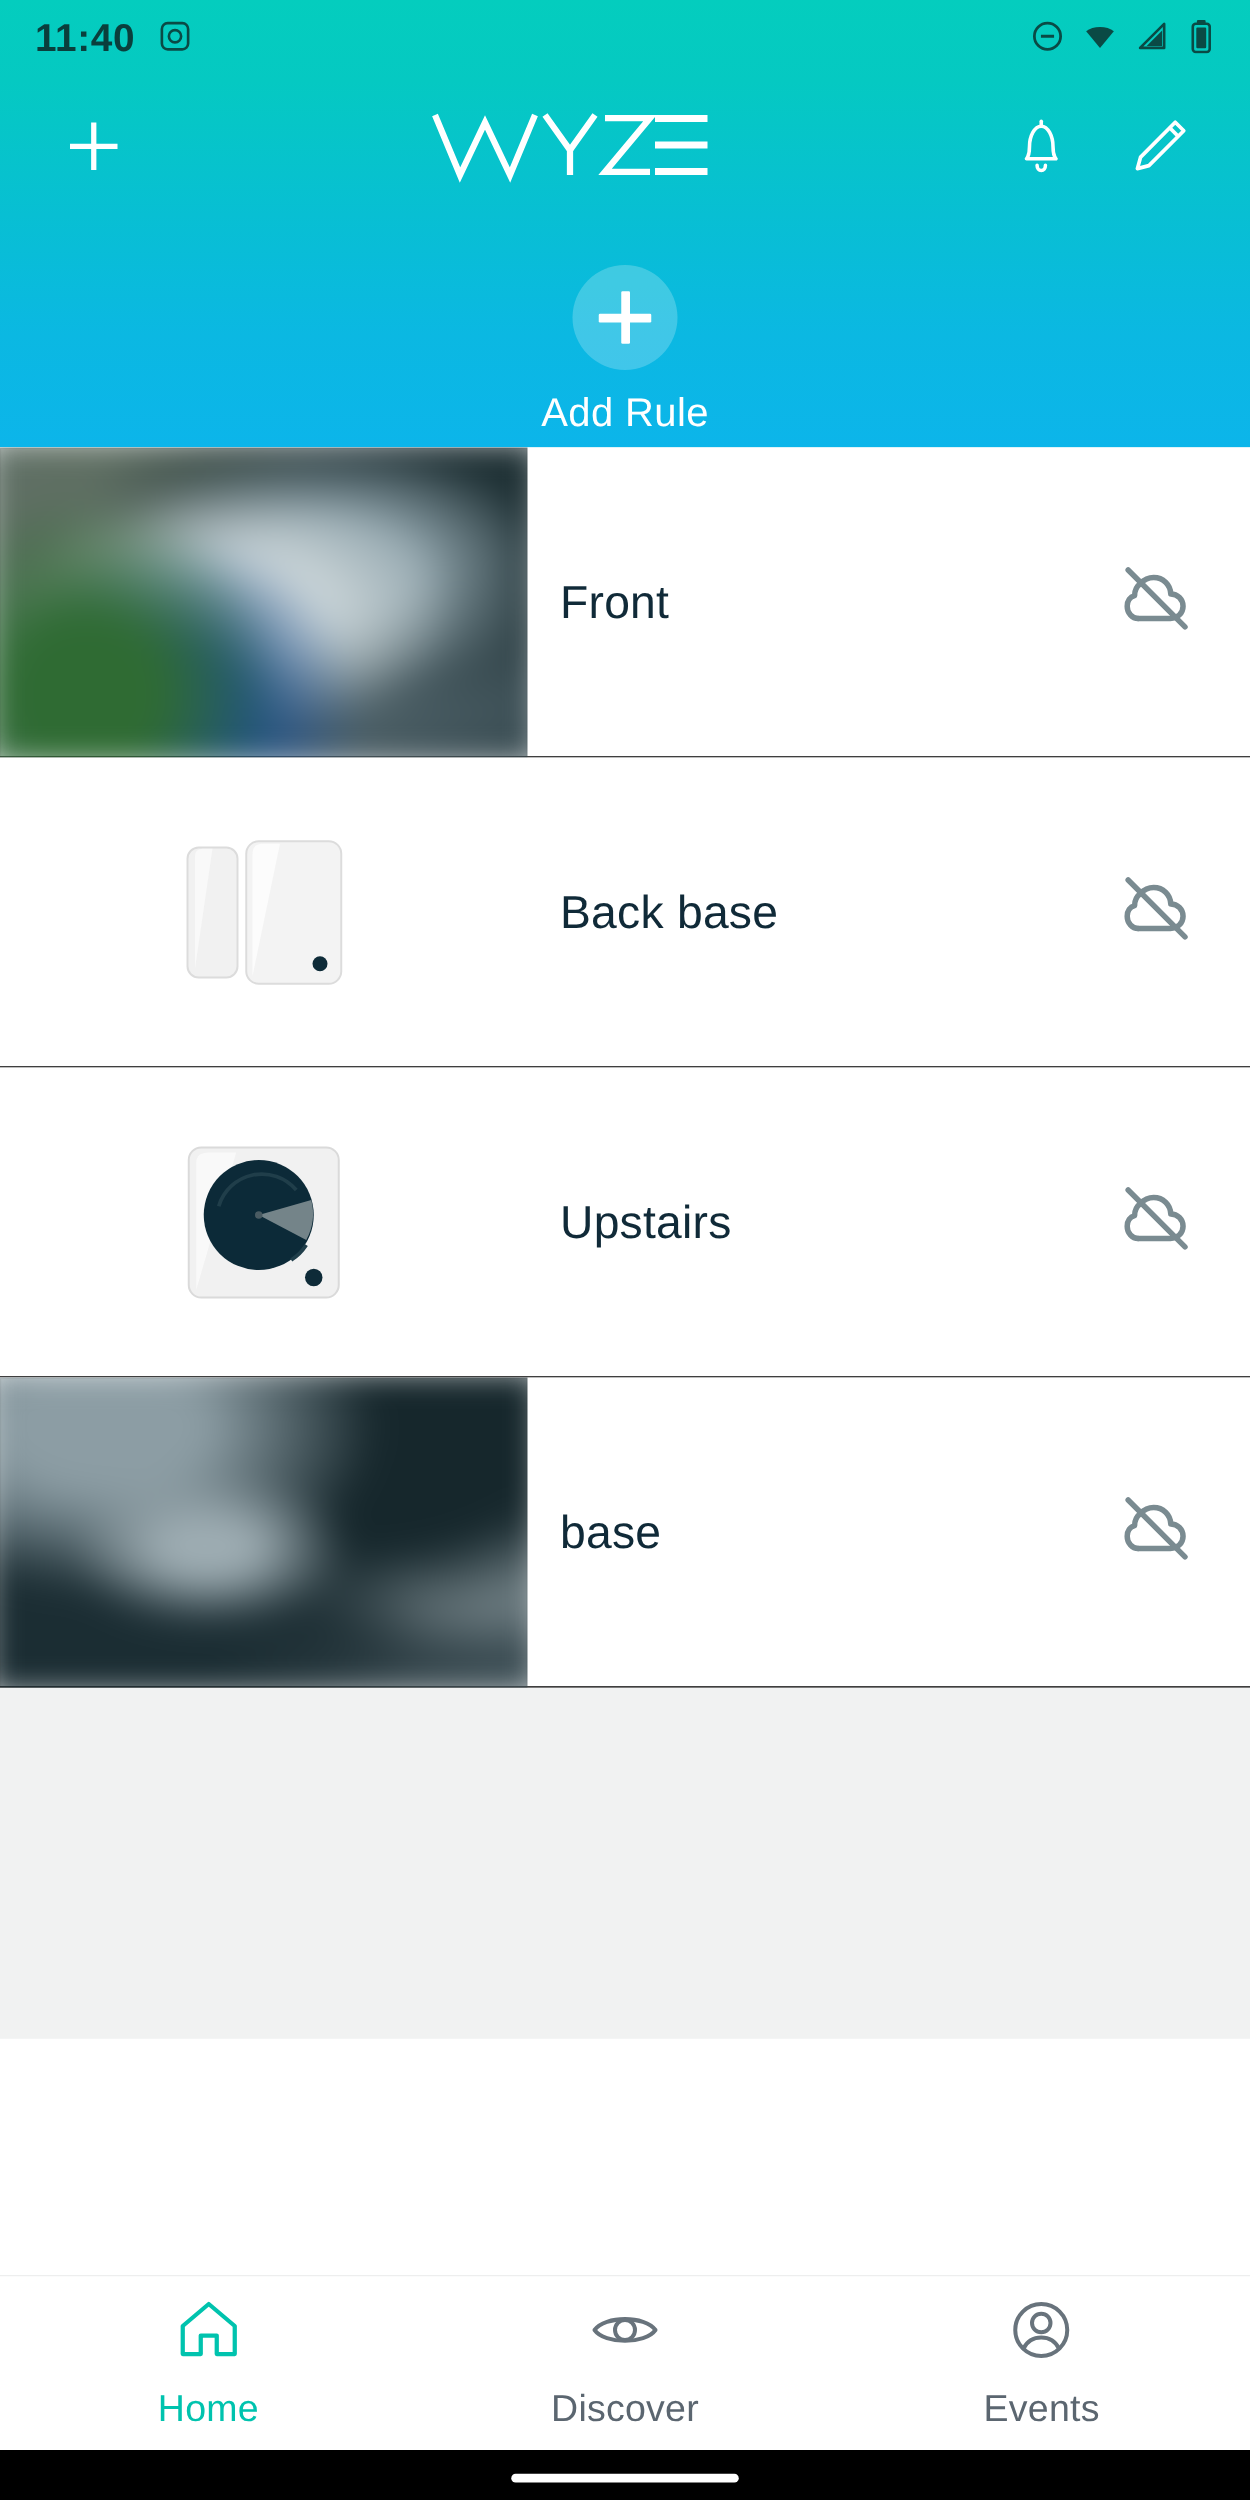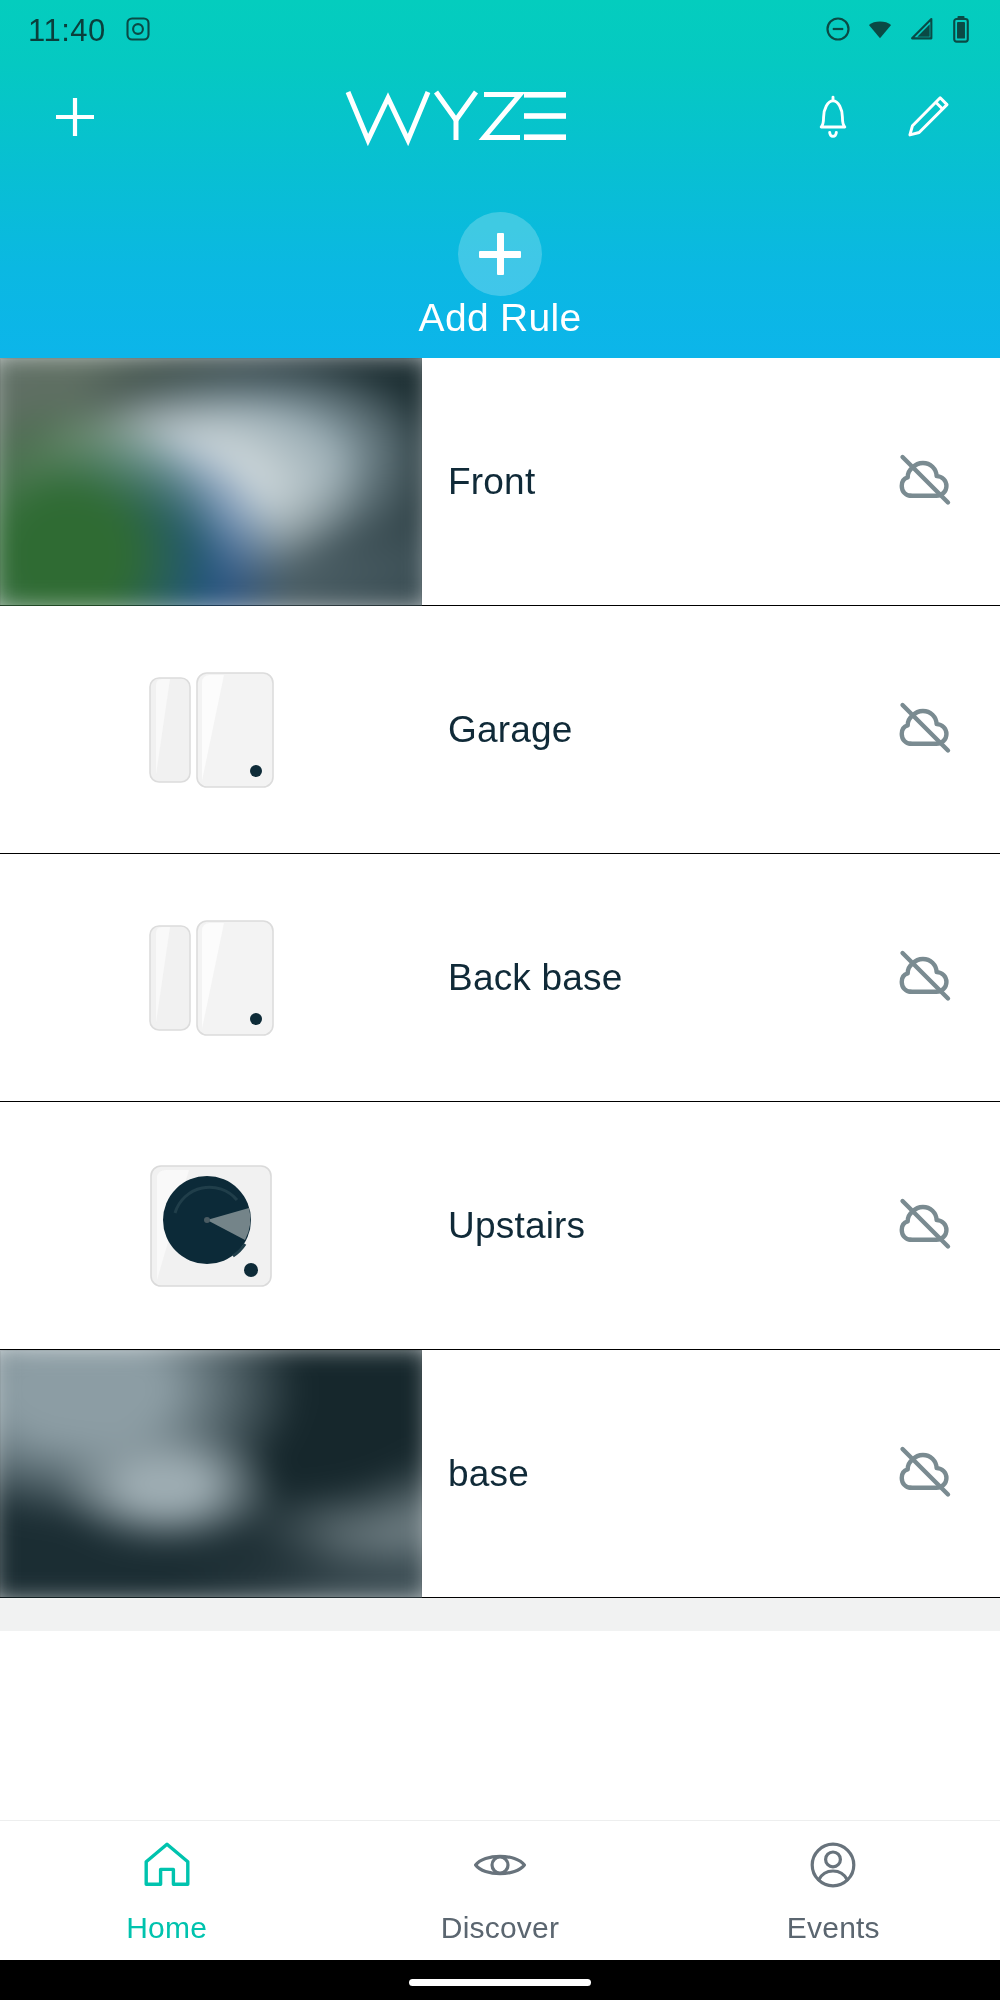--- a/index.html
+++ b/index.html
@@ -16,21 +16,21 @@
     position:absolute; top:0; left:0; width:1000px; height:358px;
     background:linear-gradient(180deg,#04CDBE 0%, #05C9C2 18%, #08BFD3 48%, #0BB8E2 75%, #0CB5EA 100%);
   }
   .statusbar {
     position:absolute; top:0; left:0; width:1000px; height:62px;
     display:flex; align-items:center; justify-content:space-between;
     padding:0 28px;
   }
   .sb-left { display:flex; align-items:center; gap:18px; }
   .sb-time {
-    color:#0A3F3C; font-size:31px; font-weight:400; letter-spacing:0.5px;
+    color:#0A3F3C; font-size:31px; font-weight:700; letter-spacing:0.5px;
     font-family:"Liberation Sans", sans-serif;
   }
   .sb-right { display:flex; align-items:center; gap:14px; }
   .sb-icon { display:block; }
 
   
   .appbar {
     position:absolute; top:62px; left:0; width:1000px; height:110px;
     display:flex; align-items:center; justify-content:space-between;
     padding:0 48px;
@@ -48,21 +48,21 @@
   }
   .addrule-circle {
     width:84px; height:84px; border-radius:50%;
     background:rgba(255,255,255,0.22);
     display:flex; align-items:center; justify-content:center;
     cursor:pointer;
   }
   .addrule-plus-h { position:absolute; width:42px; height:7px; background:#ffffff; border-radius:1px; }
   .addrule-plus-v { position:absolute; width:7px; height:42px; background:#ffffff; border-radius:1px; }
   .addrule-label {
-    color:#ffffff; font-size:39px; letter-spacing:0.3px;
+    margin-top:16px; color:#ffffff; font-size:32px; letter-spacing:0.3px;
   }
 
   
   .list {
     position:absolute; top:358px; left:0; width:1000px; height:1273px;
     background:#F1F2F2;
   }
   .row {
     position:relative; width:1000px; height:248px;
     background:#ffffff;
@@ -245,43 +245,20 @@
         <span>
           <svg width="62" height="62" viewBox="0 0 24 24" fill="none" stroke="#7A8B91" stroke-width="1.7" stroke-linecap="round" stroke-linejoin="round">
             <path d="M6.4 18.1 L16.4 18.1 C18.6 18.1 20.3 16.4 20.3 14.3 C20.3 12.2 18.6 10.5 16.5 10.5 C16.4 7.6 14.1 5.4 11.2 5.4 C9.6 5.4 8.2 6.1 7.2 7.2"></path>
             <path d="M7.2 7.2 C6.0 8.1 5.3 9.5 5.3 11.0 C3.9 11.4 3.0 12.7 3.0 14.3 C3.0 16.4 4.5 18.1 6.4 18.1"></path>
             <line x1="3.3" y1="3.1" x2="20.9" y2="20.7"></line>
           </svg>
         </span>
       </div>
     </div>
 
-    <div class="row">
-      <div class="thumb-wrap">
-        <div class="sensor-box">
-          <svg width="150" height="130" viewBox="0 0 150 130">
-            <rect x="14" y="13" width="40" height="104" rx="9" fill="#F1F1F1" stroke="#DCDCDC" stroke-width="1.6"></rect>
-            <path d="M20 110 L20 20 Q20 14 26 14 L34 14 Z" fill="#FAFAFA" opacity="0.9"></path>
-            <rect x="61" y="8" width="76" height="114" rx="10" fill="#F3F3F3" stroke="#DCDCDC" stroke-width="1.6"></rect>
-            <path d="M66 116 L66 18 Q66 10 74 10 L88 10 Z" fill="#FCFCFC" opacity="0.95"></path>
-            <circle cx="120" cy="106" r="6" fill="#0E2B38"></circle>
-          </svg>
-        </div>
-      </div>
-      <div class="row-name">Garage</div>
-      <div class="row-status">
-        <span>
-          <svg width="62" height="62" viewBox="0 0 24 24" fill="none" stroke="#7A8B91" stroke-width="1.7" stroke-linecap="round" stroke-linejoin="round">
-            <path d="M6.4 18.1 L16.4 18.1 C18.6 18.1 20.3 16.4 20.3 14.3 C20.3 12.2 18.6 10.5 16.5 10.5 C16.4 7.6 14.1 5.4 11.2 5.4 C9.6 5.4 8.2 6.1 7.2 7.2"></path>
-            <path d="M7.2 7.2 C6.0 8.1 5.3 9.5 5.3 11.0 C3.9 11.4 3.0 12.7 3.0 14.3 C3.0 16.4 4.5 18.1 6.4 18.1"></path>
-            <line x1="3.3" y1="3.1" x2="20.9" y2="20.7"></line>
-          </svg>
-        </span>
-      </div>
-    </div>
 
     <div class="row">
       <div class="thumb-wrap">
         <div class="sensor-box">
           <svg width="150" height="130" viewBox="0 0 150 130">
             <rect x="14" y="13" width="40" height="104" rx="9" fill="#F1F1F1" stroke="#DCDCDC" stroke-width="1.6"></rect>
             <path d="M20 110 L20 20 Q20 14 26 14 L34 14 Z" fill="#FAFAFA" opacity="0.9"></path>
             <rect x="61" y="8" width="76" height="114" rx="10" fill="#F3F3F3" stroke="#DCDCDC" stroke-width="1.6"></rect>
             <path d="M66 116 L66 18 Q66 10 74 10 L88 10 Z" fill="#FCFCFC" opacity="0.95"></path>
             <circle cx="120" cy="106" r="6" fill="#0E2B38"></circle>

